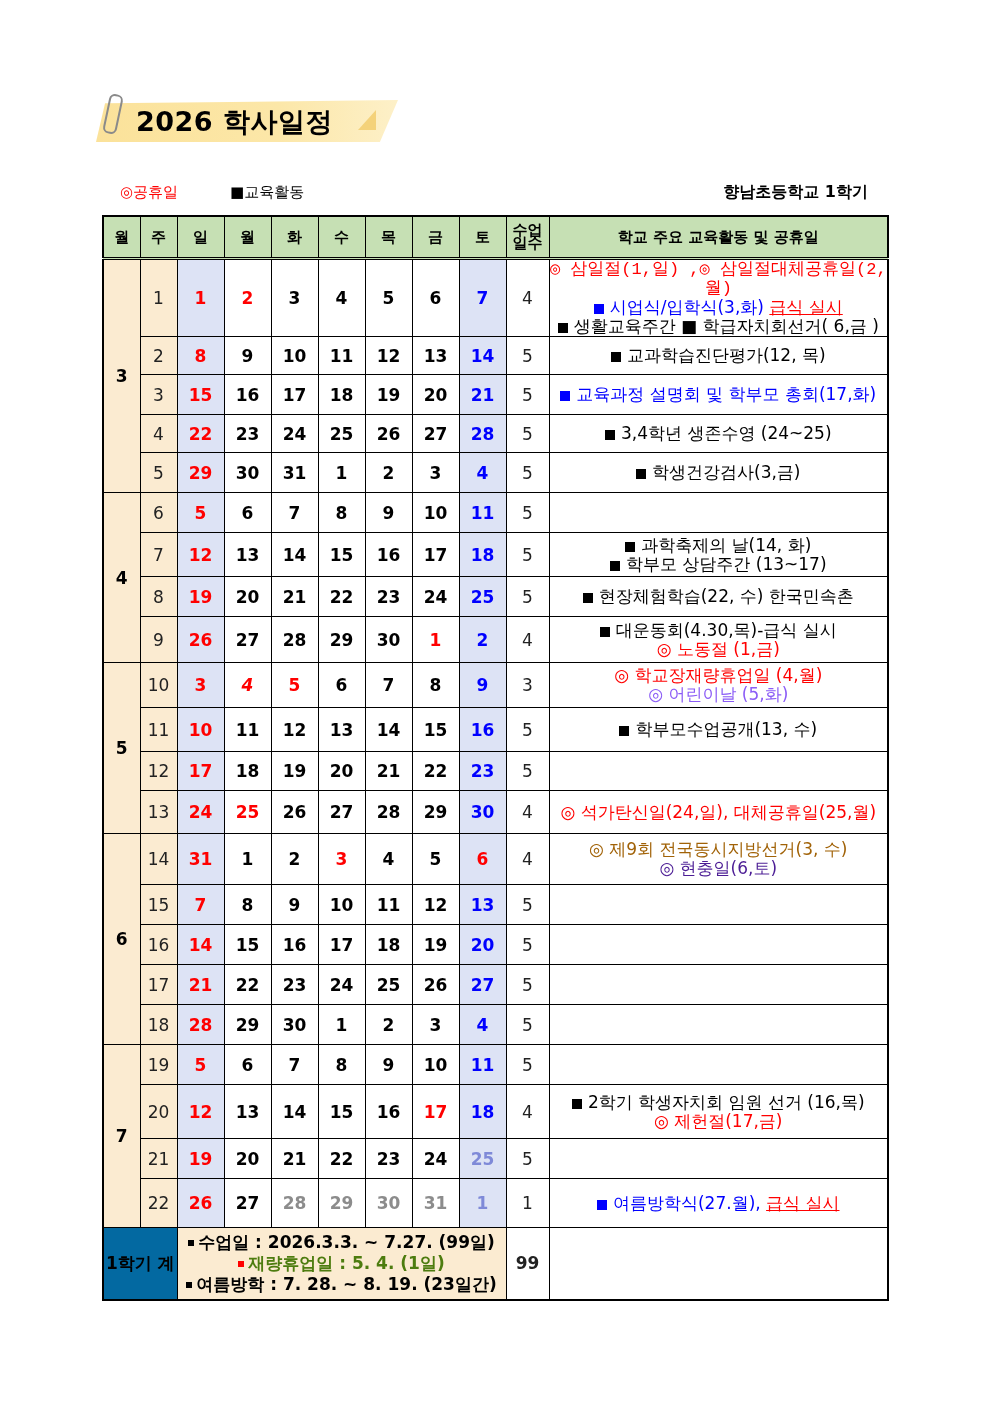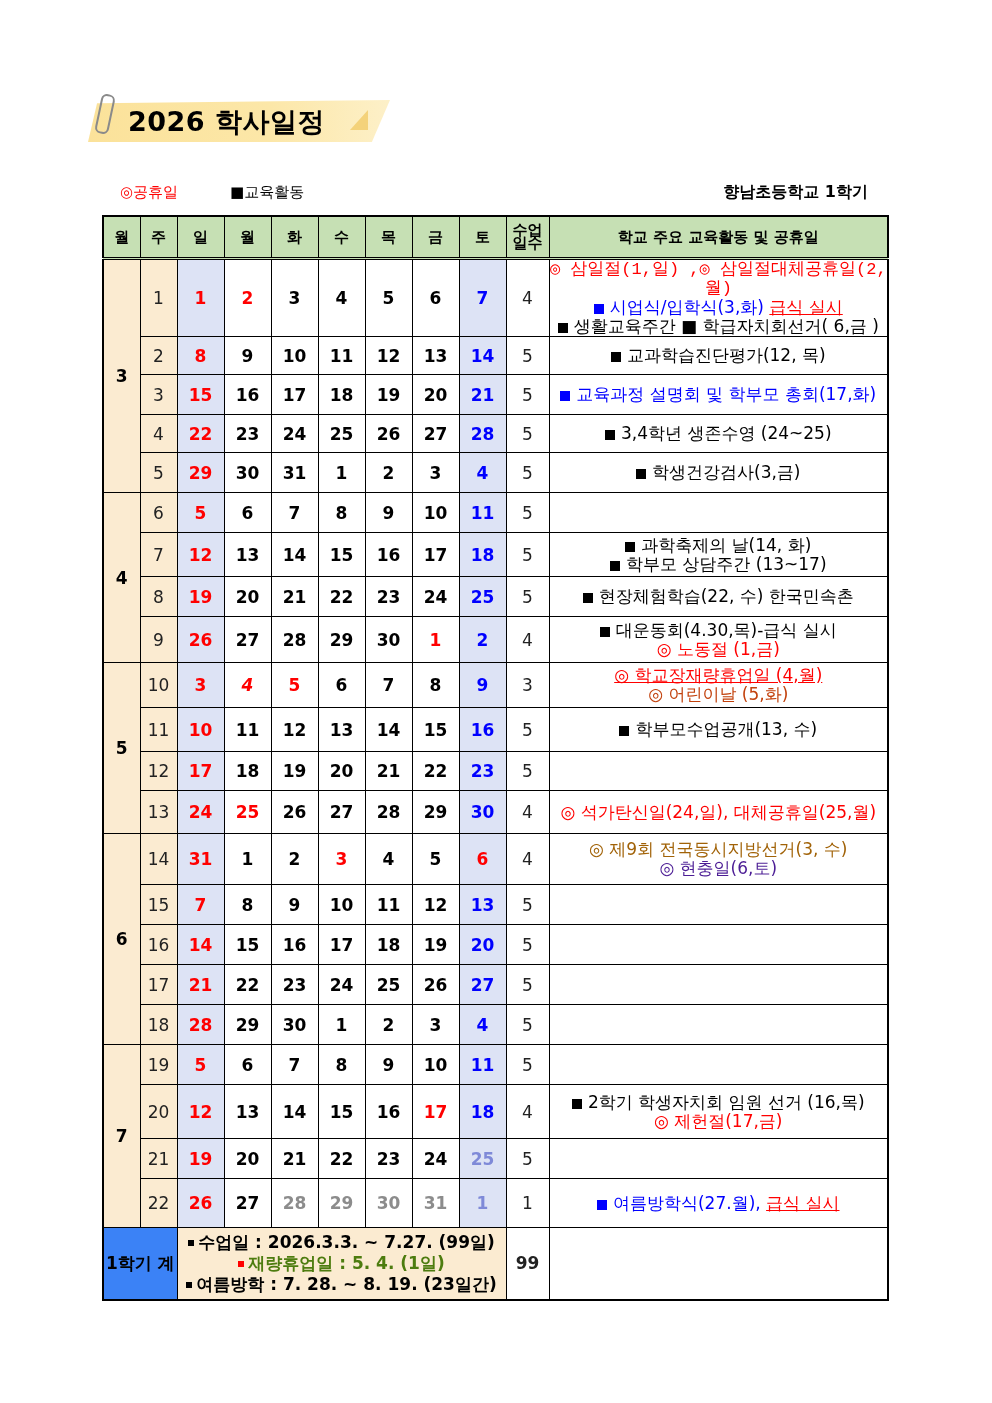--- a/index.html
+++ b/index.html
@@ -1,17 +1,17 @@
 <!DOCTYPE html>
 <html><head>
 <meta charset="utf-8">
 <style>
   html, body { margin:0; padding:0; background:#fff; }
   body { width:992px; height:1403px; position:relative; font-family:"DejaVu Sans", sans-serif; color:#000; }
-  .banner { position:absolute; left:88px; top:100px; width:302px; height:42px; }
+  .banner { position:absolute; left:96px; top:100px; width:302px; height:42px; }
   .banner-bg { position:absolute; left:0; top:0; width:100%; height:100%;
     background:linear-gradient(90deg,#fbe29a 0%,#fce7a8 60%,#fdf0c8 100%);
     clip-path:polygon(3% 8%, 100% 0%, 94% 100%, 0% 100%); }
   .banner-fold { position:absolute; right:22px; top:10px; width:0; height:0;
     border-left:18px solid transparent; border-bottom:20px solid #f4d27a; }
   .clip { position:absolute; left:10px; top:-6px; width:10px; height:36px; border:2px solid #8a8a8a; border-radius:6px; transform:rotate(12deg); }
   .banner-title { position:absolute; left:40px; top:4px; font-size:27px; font-weight:bold; letter-spacing:0.5px; }
   .legend { position:absolute; top:183px; font-size:15px; }
   .leg-holiday { left:120px; color:#ff0000; }
   .leg-edu { left:230px; }
@@ -27,21 +27,21 @@
   td.d { font-weight:bold; }
   .red { color:#ff0000; }
   .blue { color:#0000ff; }
   .gray { color:#8c8c8c; }
   .lblue { color:#7f8ad8; }
   .ital { font-style:italic; }
   td.act { text-align:left; padding-left:5px; font-size:13.5px; line-height:19px; }
   .sq { display:inline-block; width:10px; height:10px; margin-right:6px; vertical-align:-1px; }
   .sq.k { background:#000; } .sq.b { background:#0000ff; }
   .ul { text-decoration:underline; color:#ff0000; }
-  td.total-label { background:#3b82f6; font-size:15px; font-weight:bold; }
+  td.total-label { background:#0369a1; font-size:15px; font-weight:bold; }
   td.total-notes { background:#fbebd1; text-align:left; padding-left:6px; font-size:14px; font-weight:bold; line-height:21px; }
   .sm-sq { display:inline-block; width:6px; height:6px; background:#000; margin-right:4px; vertical-align:2px; }
   .sm-sq.r { background:#ff0000; }
 </style>
 </head>
 <body>
 
 <div class="banner">
   <div class="banner-bg"></div>
   <div class="banner-fold"></div>
@@ -218,22 +218,22 @@
         <td class="wcol">10</td>
         <td class="d sun red">3</td>
         <td class="d red ital">4</td>
         <td class="d red">5</td>
         <td class="d">6</td>
         <td class="d">7</td>
         <td class="d">8</td>
         <td class="d sat blue">9</td>
         <td class="cnt">3</td>
         <td class="act">
-          <div style="color: rgb(255, 0, 0); text-decoration: underline;"><span>◎ 학교장재량휴업일 (4,월)</span></div>
-          <div style="color: #c2410c;"><span>◎ 어린이날 (5,화)</span></div>
+          <div style="color: rgb(255, 0, 0);"><span>◎ 학교장재량휴업일 (4,월)</span></div>
+          <div style="color: #8b5cf6;"><span>◎ 어린이날 (5,화)</span></div>
         </td>
       </tr>
       <tr style="height: 44px;">
         <td class="wcol">11</td>
         <td class="d sun red">10</td>
         <td class="d">11</td>
         <td class="d">12</td>
         <td class="d">13</td>
         <td class="d">14</td>
         <td class="d">15</td>

